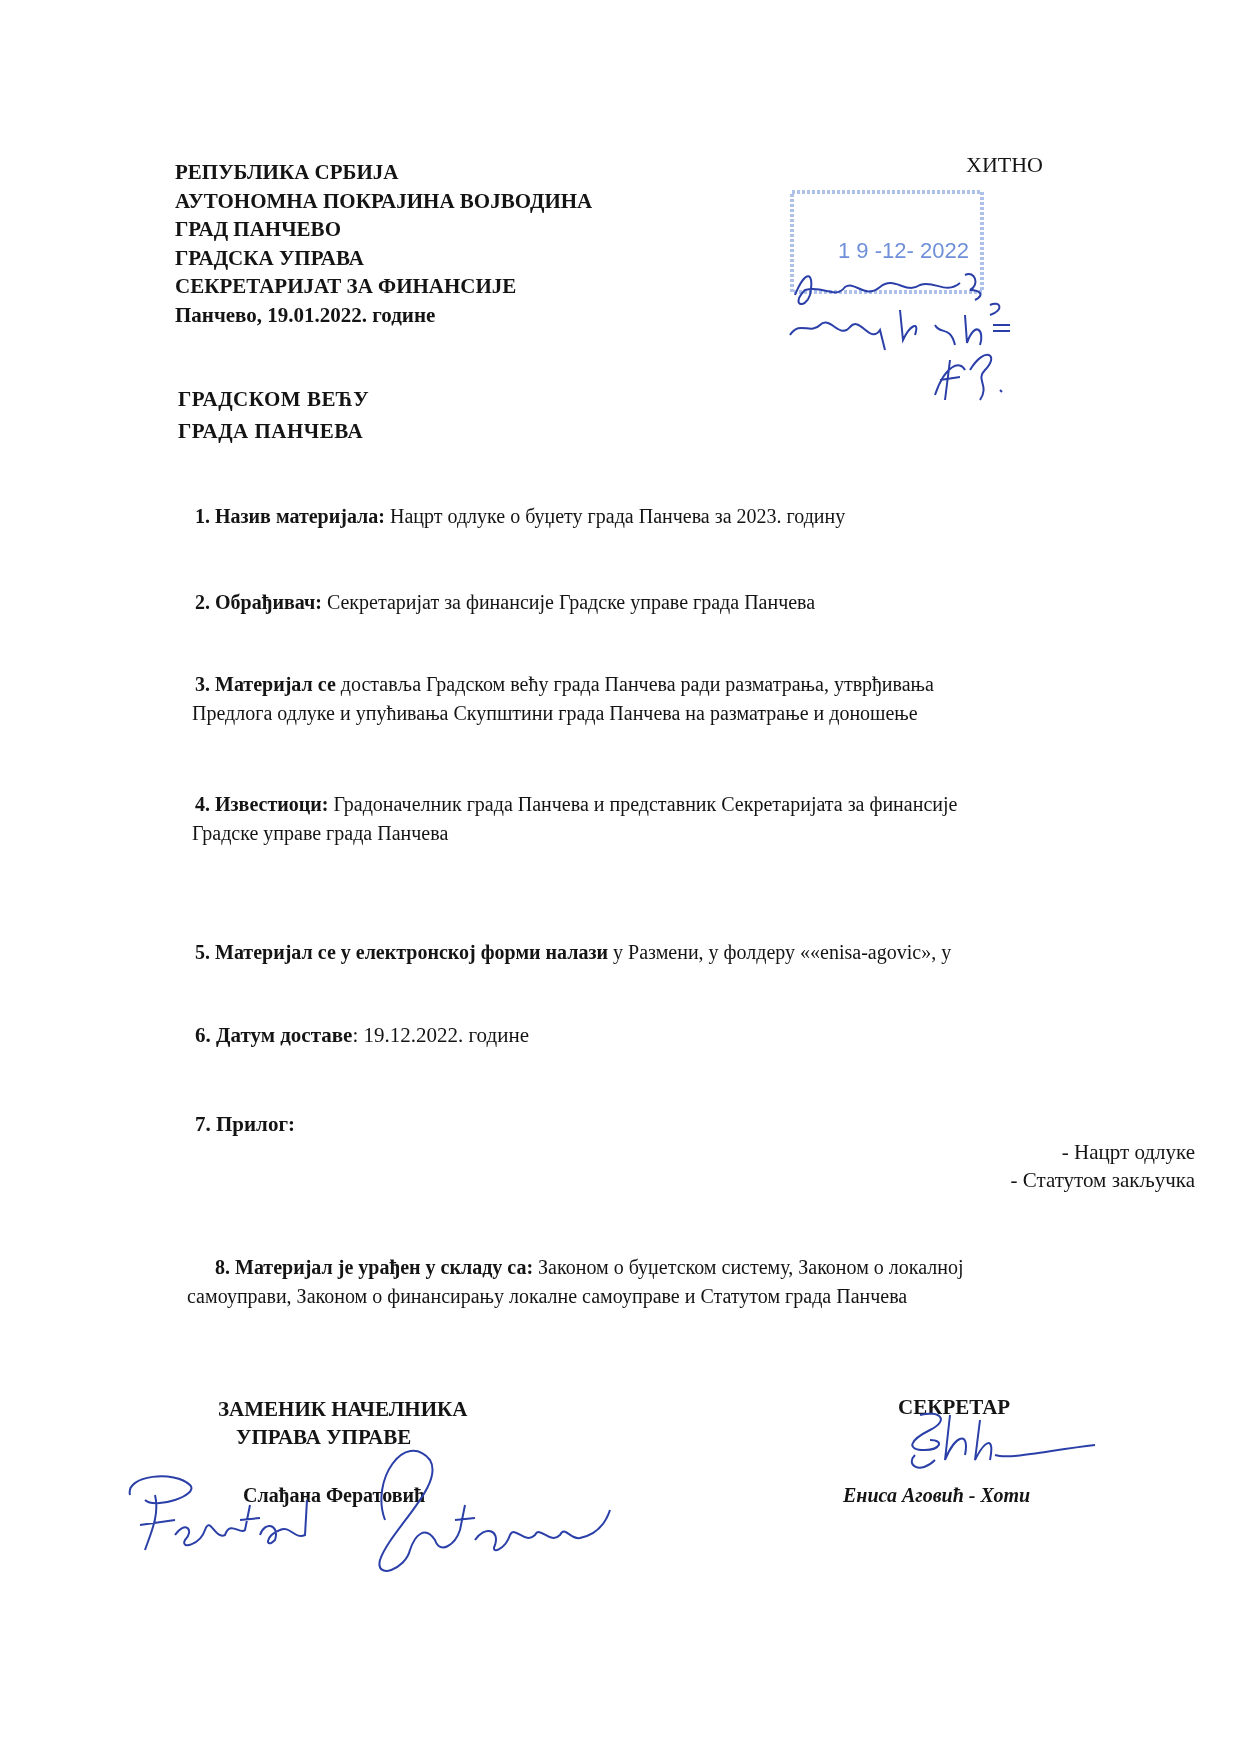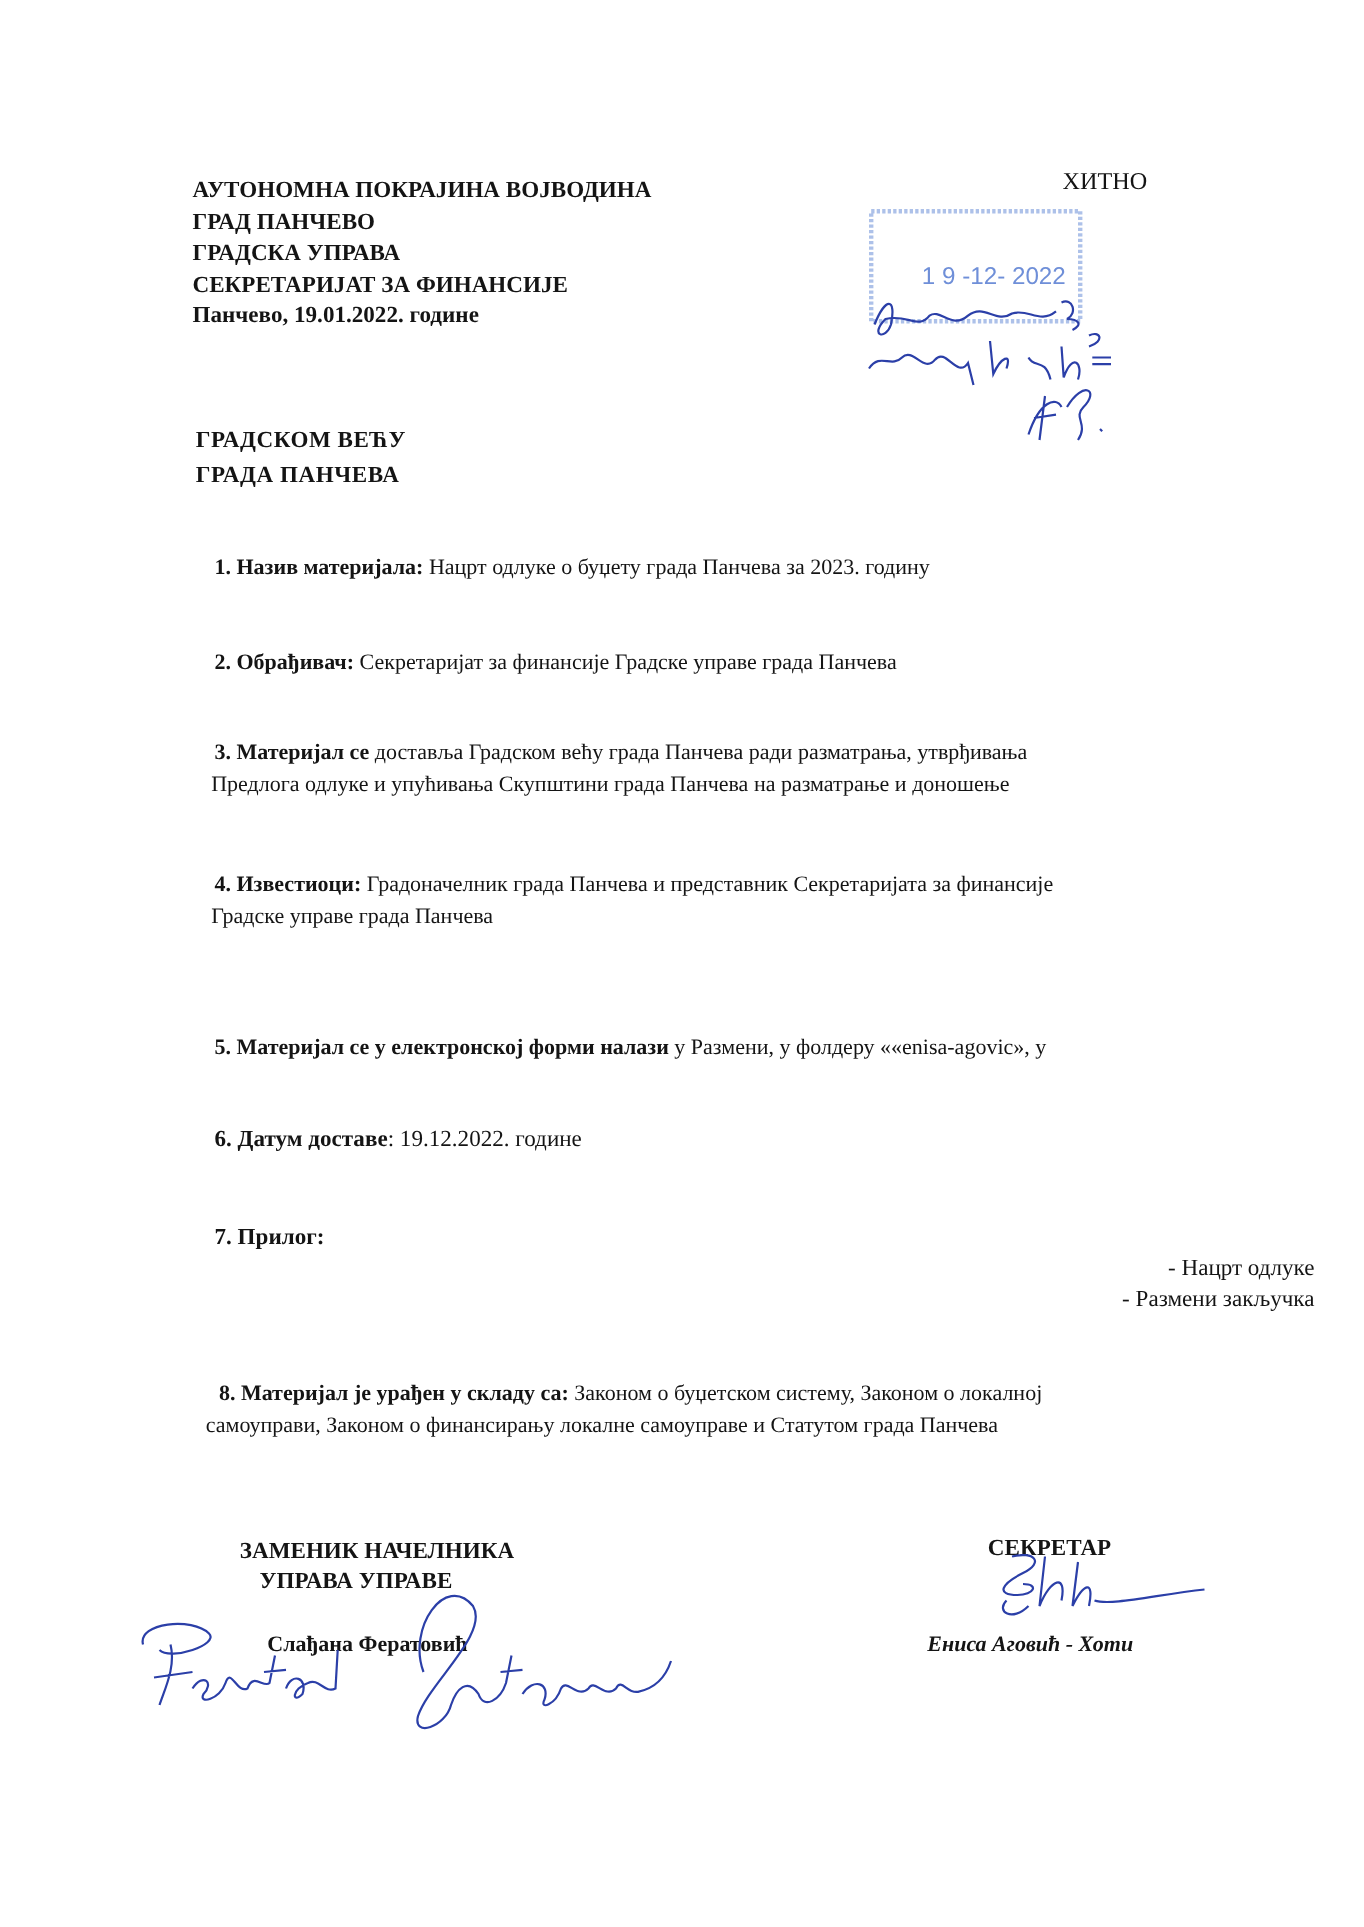--- a/index.html
+++ b/index.html
@@ -20,20 +20,21 @@
   .sig-left { left: 218px; top: 1395px; font-weight: bold; font-size: 21px; line-height: 28px; }
   .sig-left-name { left: 243px; top: 1484px; font-weight: bold; font-size: 20px; }
   .sig-right { left: 898px; top: 1395px; font-weight: bold; font-size: 21px; }
   .sig-right-name { left: 843px; top: 1484px; font-weight: bold; font-style: italic; font-size: 20px; }
   svg { overflow: visible; }
 </style>
 </head>
 <body>
 
 <div class="abs hdr">
+  <div>РЕПУБЛИКА СРБИЈА</div>
   <div>АУТОНОМНА ПОКРАЈИНА ВОЈВОДИНА</div>
   <div>ГРАД ПАНЧЕВО</div>
   <div>ГРАДСКА  УПРАВА</div>
   <div>СЕКРЕТАРИЈАТ ЗА ФИНАНСИЈЕ</div>
   <div>Панчево, 19.01.2022. године</div>
 </div>
 
 <div class="abs urgent">ХИТНО</div>
 
 <div class="abs stamp">
@@ -78,26 +79,26 @@
 </div>
 
 <div class="abs item serifitem" style="top:1021px;">
   <p><span class="lbl">6. Датум доставе</span><span>: 19.12.2022.  године</span></p>
 </div>
 
 <div class="abs item serifitem" style="top:1110px; line-height:28px;">
   <p><span class="lbl">7. Прилог:</span></p>
   <ul class="attach-list">
     <li>-  Нацрт одлуке</li>
-    <li>-  Размени закључка</li>
+    <li>-  Статутом закључка</li>
   </ul>
 </div>
 
 <div class="abs item narrow" style="top:1253px;">
-  <p style="margin-left:4px;"><span class="lbl">8. Материјал је урађен у складу са:</span><span>  Законом о буџетском систему, Законом о локалној</span></p>
+  <p style="margin-left:20px;"><span class="lbl">8. Материјал је урађен у складу са:</span><span>  Законом о буџетском систему, Законом о локалној</span></p>
   <p style="margin-left:-8px;">самоуправи, Законом о финансирању локалне самоуправе  и  Статутом града Панчева</p>
 </div>
 
 <div class="abs sig-left">
   <div>ЗАМЕНИК  НАЧЕЛНИКА</div>
   <div style="padding-left:18px;">УПРАВА  УПРАВЕ</div>
 </div>
 <div class="abs sig-left-name">Слађана Фератовић</div>
 <div class="abs" style="left:115px; top:1440px;">
   <svg width="520" height="150">

